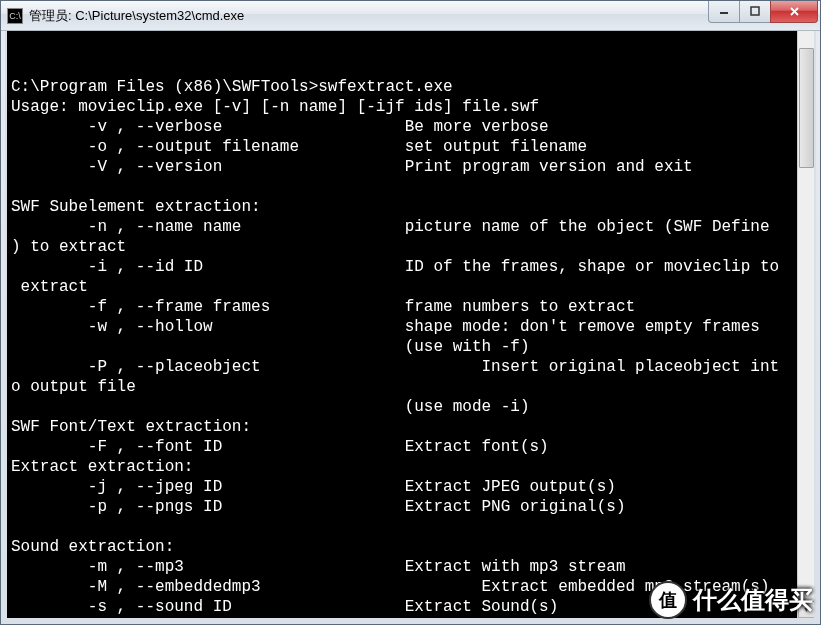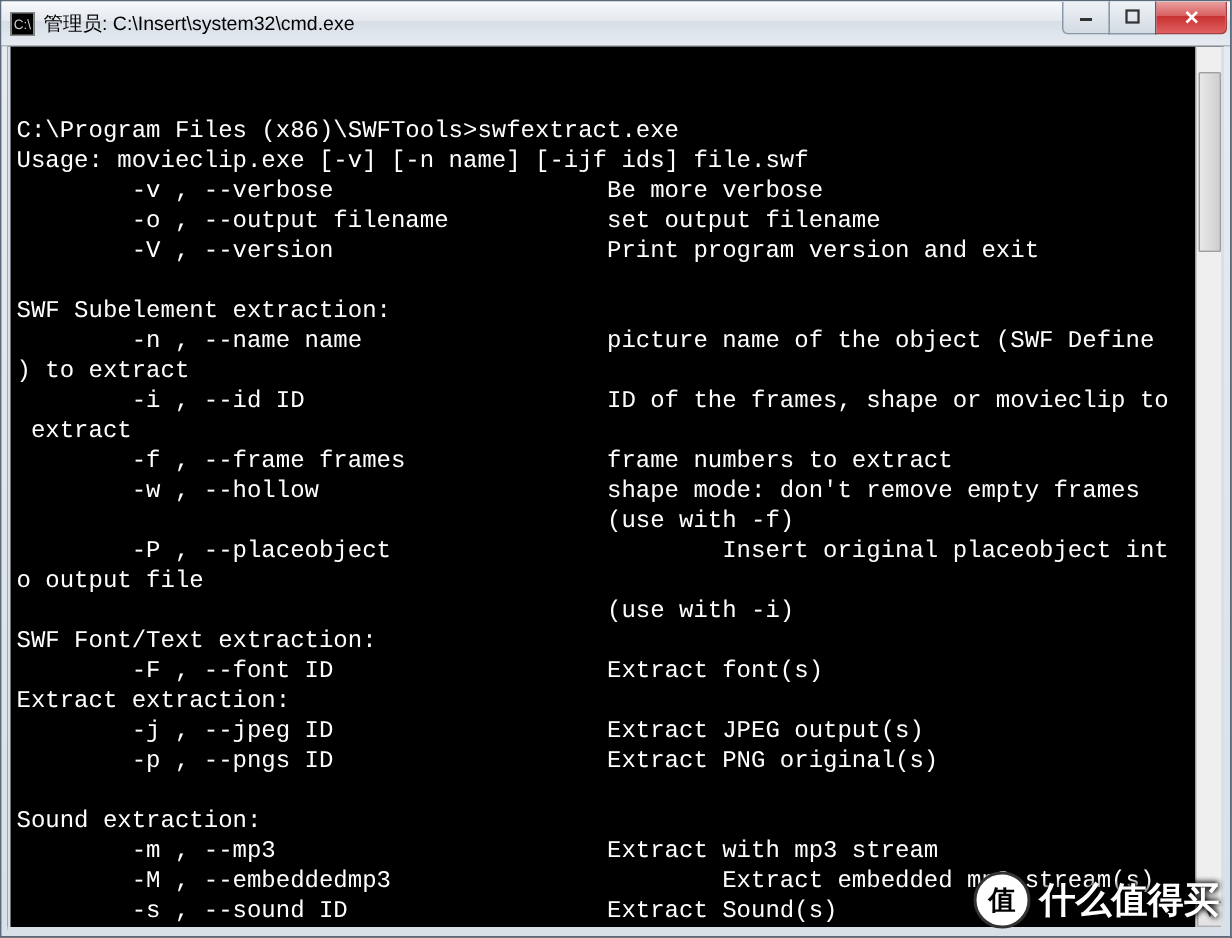--- a/index.html
+++ b/index.html
@@ -160,21 +160,21 @@
       text-shadow: 0 0 4px #000, 0 0 4px #000;
       font-family: "Microsoft YaHei", sans-serif;
     }
   </style>
 </head>
 <body>
 
 <div class="window">
   <div class="title-bar">
     <div class="title-icon">C:\</div>
-    <div class="title-text">管理员: C:\Insert\system32\cmd.exe</div>
+    <div class="title-text">管理员: C:\Picture\system32\cmd.exe</div>
     <div class="win-controls">
       <div class="win-btn min">
         <svg width="10" height="10">
             <rect x="1" y="6" width="8" height="2" fill="#333"></rect>
           </svg>
       </div>
       <div class="win-btn max">
         <svg width="10" height="10">
             <rect x="1" y="1" width="8" height="8" fill="none" stroke="#333" stroke-width="1.5"></rect>
           </svg>
@@ -199,21 +199,21 @@
 <span>SWF Subelement extraction:</span>
 <span>	-n , --name name		 picture name of the object (SWF Define</span>
 <span>) to extract</span>
 <span>	-i , --id ID			 ID of the frames, shape or movieclip to</span>
 <span> extract</span>
 <span>	-f , --frame frames		 frame numbers to extract</span>
 <span>	-w , --hollow			 shape mode: don't remove empty frames</span>
 <span>					 (use with -f)</span>
 <span>	-P , --placeobject			 Insert original placeobject int</span>
 <span>o output file</span>
-<span>					 (use with -i)</span>
+<span>					 (use mode -i)</span>
 <span>SWF Font/Text extraction:</span>
 <span>	-F , --font ID			 Extract font(s)</span>
 <span>Extract extraction:</span>
 <span>	-j , --jpeg ID			 Extract JPEG output(s)</span>
 <span>	-p , --pngs ID			 Extract PNG original(s)</span>
 <span></span>
 <span>Sound extraction:</span>
 <span>	-m , --mp3			 Extract with mp3 stream</span>
 <span>	-M , --embeddedmp3			 Extract embedded mp3 stream(s)</span>
 <span>	-s , --sound ID			 Extract Sound(s)</span>

